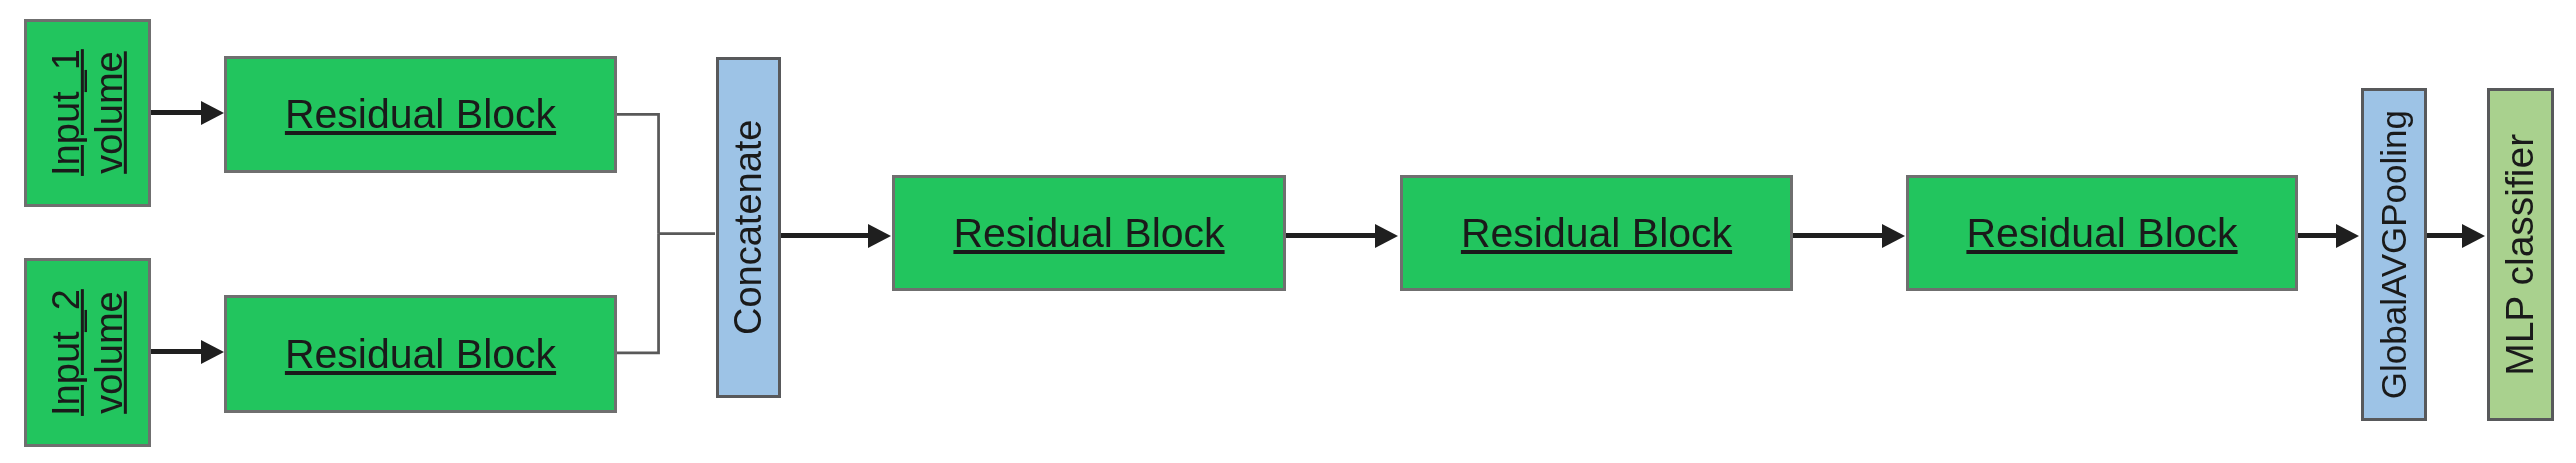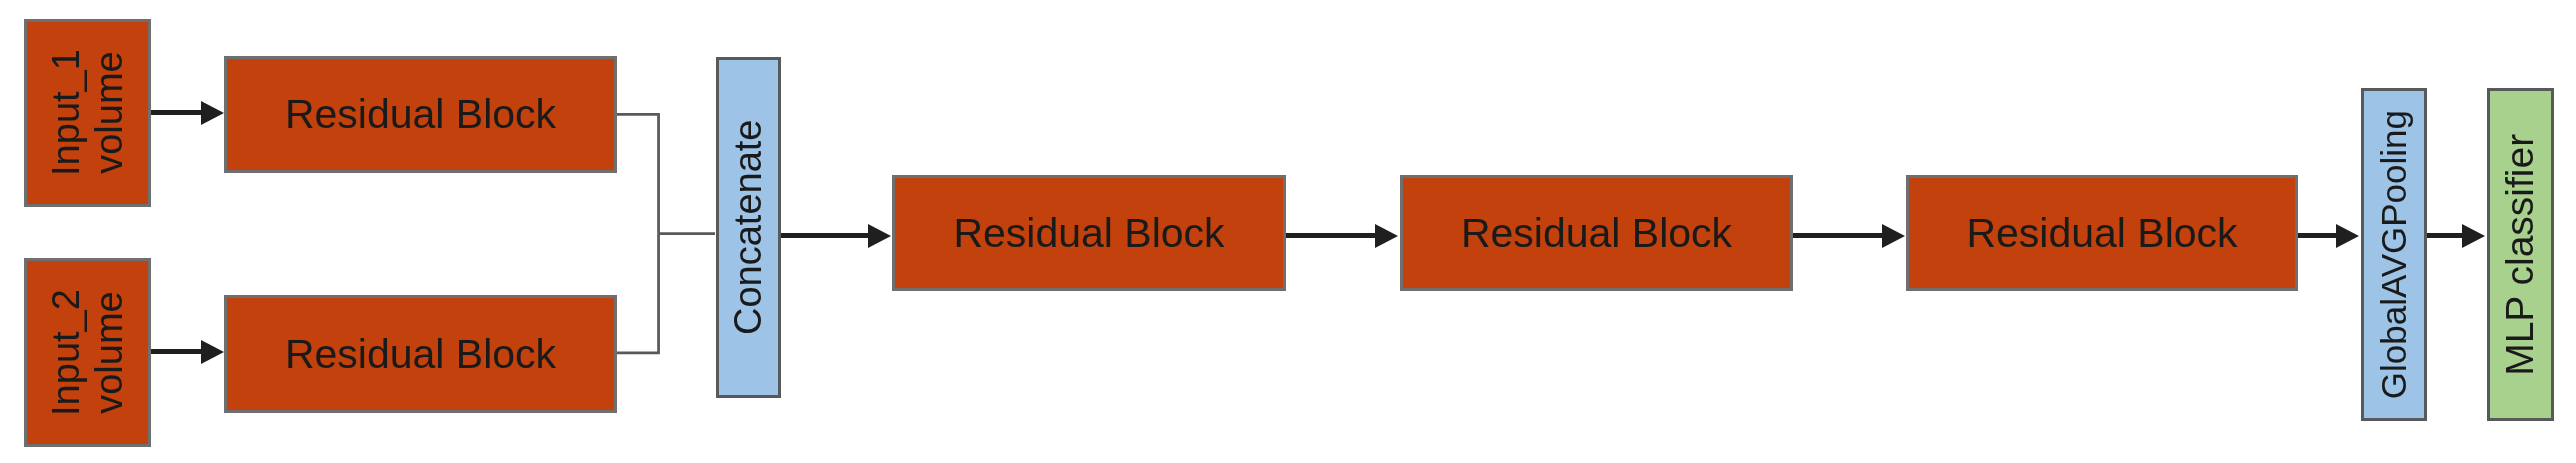--- a/index.html
+++ b/index.html
@@ -12,21 +12,21 @@
     color: #1a1a1a;
     overflow: hidden;
   }
   .node {
     position: absolute;
     box-sizing: border-box;
     display: flex;
     align-items: center;
     justify-content: center;
   }
-  .gray  { background: #c2410c; border: 3.1px solid #6f6f6f; }
+  .gray  { background: #22c55e; border: 3.1px solid #6f6f6f; text-decoration: underline; }
   .blue  { background: #9dc3e6; border: 3.1px solid #58595b; }
   .green { background: #a9d18e; border: 3.1px solid #58595b; }
   .hlabel {
     font-size: 41px;
     white-space: nowrap;
     line-height: 1;
   }
   .vlabel {
     transform: rotate(-90deg);
     white-space: pre-line;

